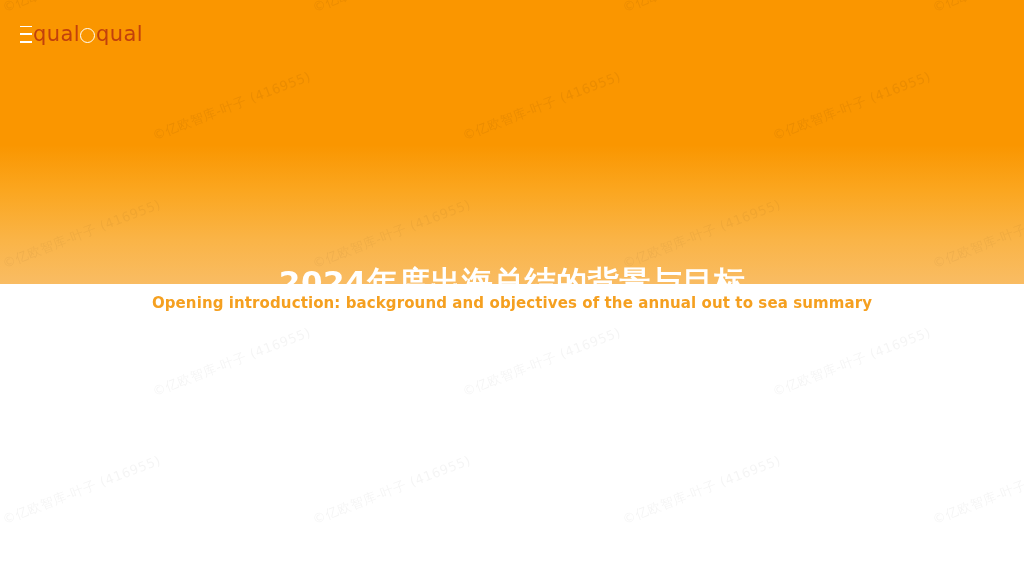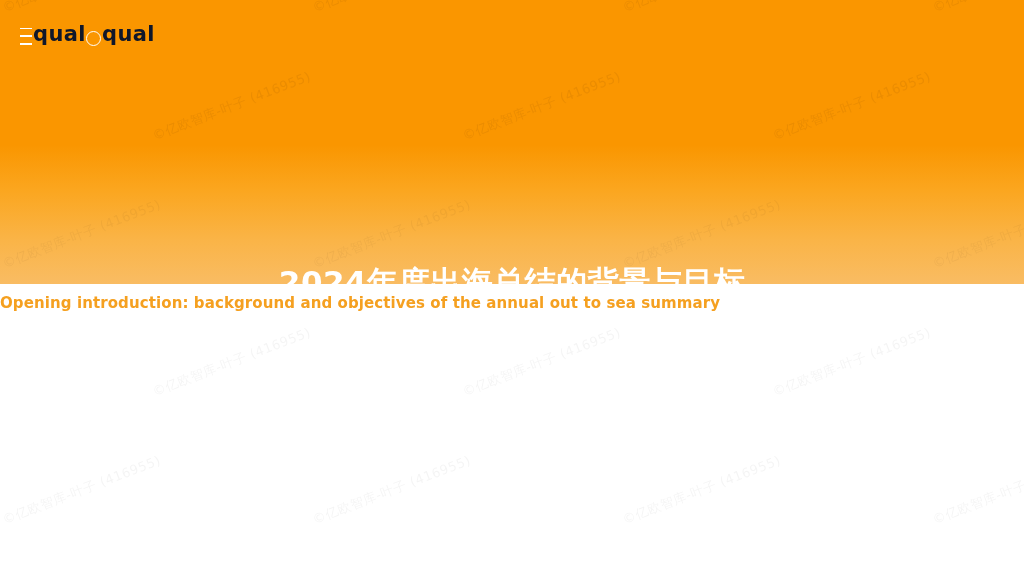--- a/index.html
+++ b/index.html
@@ -61,26 +61,26 @@
     left: 20px;
     top: 22px;
     display: flex;
     align-items: center;
     height: 24px;
     color: #ffffff;
   }
   .logo-text {
     font-family: "DejaVu Sans", sans-serif;
     font-size: 21px;
-    font-weight: 700;
+    font-weight: 400;
     letter-spacing: 0.4px;
     line-height: 1;
-    color: #0f172a;
+    color: #c2410c;
     display: flex;
-    align-items: flex-end;
+    align-items: center;
   }
   .logo-e {
     position: relative;
     display: inline-block;
     width: 12px;
     height: 17px;
     margin-right: 1px;
   }
   .logo-e i {
     position: absolute;
@@ -118,21 +118,21 @@
     color: #ffffff;
     letter-spacing: 0.5px;
     line-height: 40px;
     margin-top: 24px;
   }
   .subtitle {
     position: absolute;
     left: 0;
     top: 293px;
     width: 1024px;
-    text-align: left;
+    text-align: center;
     font-family: "DejaVu Sans", "Liberation Sans", sans-serif;
     font-size: 15px;
     font-weight: bold;
     color: #f5a020;
     letter-spacing: 0.1px;
     line-height: 20px;
   }
 </style>
 </head>
 <body>

